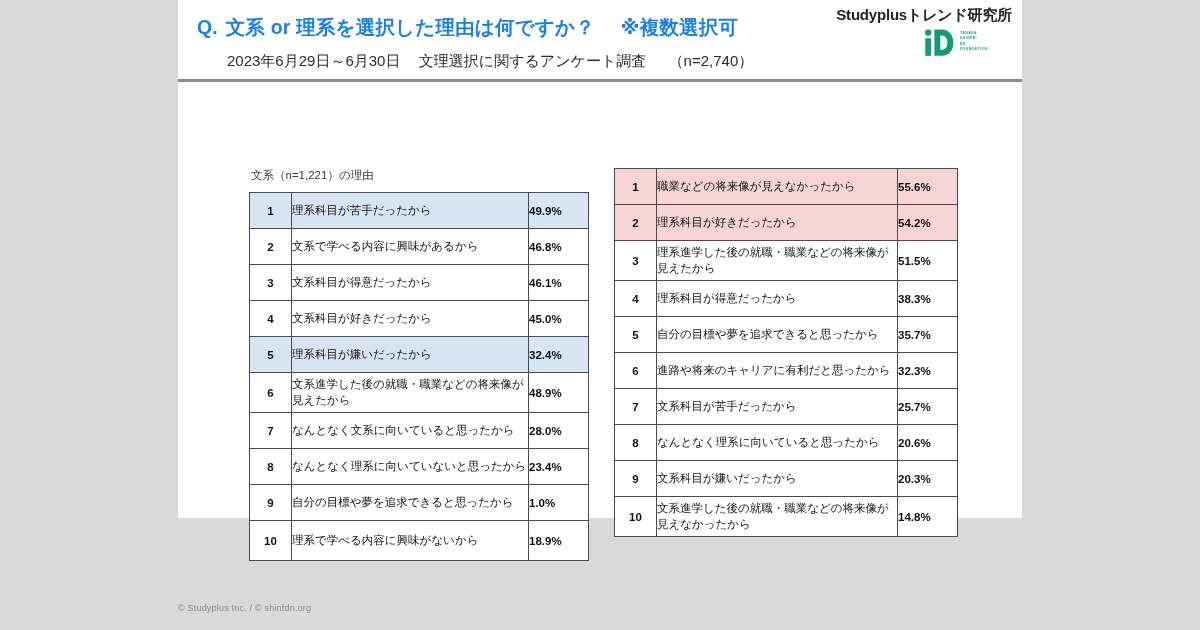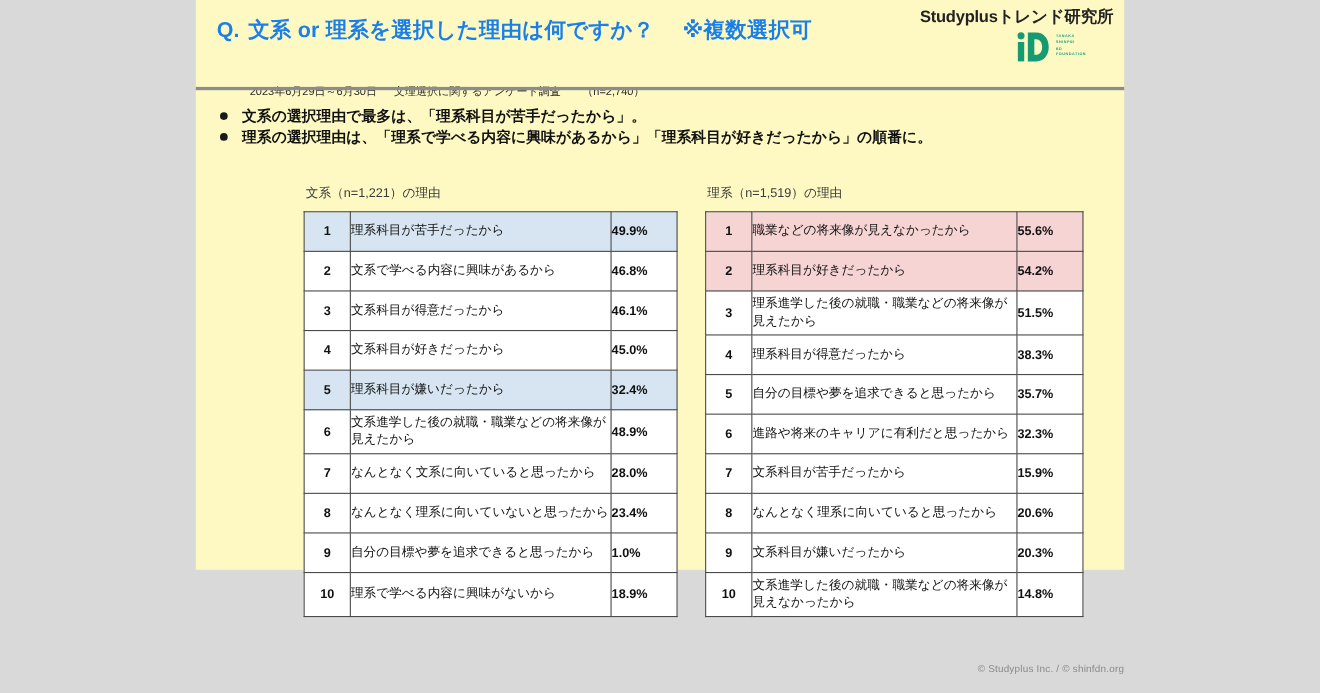--- a/index.html
+++ b/index.html
@@ -19,21 +19,21 @@
     height: 630px;
     background: #d9d9d9;
   }
   
   .slide {
     position: absolute;
     left: 178px;
     top: 0;
     width: 844px;
     height: 518px;
-    background: #fef9c3;
+    background: #ffffff;
     text-decoration: underline;
   }
 
   
   .header {
     position: absolute;
     left: 0; top: 0;
     width: 844px;
     height: 80px;
   }
@@ -46,24 +46,23 @@
     color: #1a7fe8;
     letter-spacing: 0.2px;
     white-space: nowrap;
   }
   .title .q-mark { margin-right: 2px; }
   .title .multi { margin-left: 20px; }
   .subtitle {
     position: absolute;
     left: 49px;
     top: 52px;
-    font-size: 10px;
+    font-size: 15px;
     color: #2b2b2b;
     white-space: nowrap;
-    margin-top: 24px;
   }
   .subtitle .gap { display: inline-block; width: 10px; }
   .subtitle .gap2 { display: inline-block; width: 14px; }
 
   .brand {
     position: absolute;
     right: 8px;
     top: 6px;
     width: 190px;
     height: 62px;
@@ -133,21 +132,21 @@
   }
   .bullet .dot {
     flex: 0 0 auto;
     width: 7px; height: 7px;
     border-radius: 50%;
     background: #1a1a1a;
     margin: 6px 13px 0 0;
   }
 
   
-  .table-block { position: absolute; top: 168px; margin-left: 27px; }
+  .table-block { position: absolute; top: 168px; }
   .table-block.left  { left: 71px;  width: 342px; }
   .table-block.right { left: 436px; width: 346px; }
 
   .table-caption {
     font-size: 11.5px;
     color: #3a3a3a;
     margin-bottom: 9px;
     padding-left: 2px;
     white-space: nowrap;
   }
@@ -189,21 +188,21 @@
   tr.row.tall { height: 40px; }
   tr.hl-blue td { background: #d6e5f1; }
   tr.hl-pink td { background: #f6d4d4; }
 
   
   .footer {
     position: absolute;
     left: 0;
     top: 603px;
     width: 844px;
-    text-align: right;
+    text-align: left;
     font-size: 9px;
     color: #8a8a8a;
     letter-spacing: 0.2px;
   }
 </style>
 </head>
 <body>
 
 <div id="stage">
   <div class="slide">
@@ -238,30 +237,20 @@
             <span>SHINPEI</span>
             <span>ED</span>
             <span>FOUNDATION</span>
           </div>
         </div>
       </div>
 
       <div class="header-rule"></div>
     </div>
 
-    <div class="bullets">
-      <div class="bullet">
-        <span class="dot"></span>
-        <span>文系の選択理由で最多は、「理系科目が苦手だったから」。</span>
-      </div>
-      <div class="bullet">
-        <span class="dot"></span>
-        <span>理系の選択理由は、「理系で学べる内容に興味があるから」「理系科目が好きだったから」の順番に。</span>
-      </div>
-    </div>
 
     <div class="table-block left">
       <div class="table-caption">文系（n=1,221）の理由</div>
       <table class="rank left">
         <tbody>
           <tr class="row hl-blue">
             <td class="c-rank">1</td>
             <td class="c-reason">理系科目が苦手だったから</td>
             <td class="c-pct">49.9%</td>
           </tr>
@@ -308,21 +297,20 @@
           <tr class="row tall">
             <td class="c-rank">10</td>
             <td class="c-reason">理系で学べる内容に興味がないから</td>
             <td class="c-pct">18.9%</td>
           </tr>
         </tbody>
       </table>
     </div>
 
     <div class="table-block right">
-      <div class="table-caption">理系（n=1,519）の理由</div>
       <table class="rank right">
         <tbody>
           <tr class="row hl-pink">
             <td class="c-rank">1</td>
             <td class="c-reason">職業などの将来像が見えなかったから</td>
             <td class="c-pct">55.6%</td>
           </tr>
           <tr class="row hl-pink">
             <td class="c-rank">2</td>
             <td class="c-reason">理系科目が好きだったから</td>
@@ -344,21 +332,21 @@
             <td class="c-pct">35.7%</td>
           </tr>
           <tr class="row">
             <td class="c-rank">6</td>
             <td class="c-reason">進路や将来のキャリアに有利だと思ったから</td>
             <td class="c-pct">32.3%</td>
           </tr>
           <tr class="row">
             <td class="c-rank">7</td>
             <td class="c-reason">文系科目が苦手だったから</td>
-            <td class="c-pct">15.9%</td>
+            <td class="c-pct">25.7%</td>
           </tr>
           <tr class="row">
             <td class="c-rank">8</td>
             <td class="c-reason">なんとなく理系に向いていると思ったから</td>
             <td class="c-pct">20.6%</td>
           </tr>
           <tr class="row">
             <td class="c-rank">9</td>
             <td class="c-reason">文系科目が嫌いだったから</td>
             <td class="c-pct">20.3%</td>

